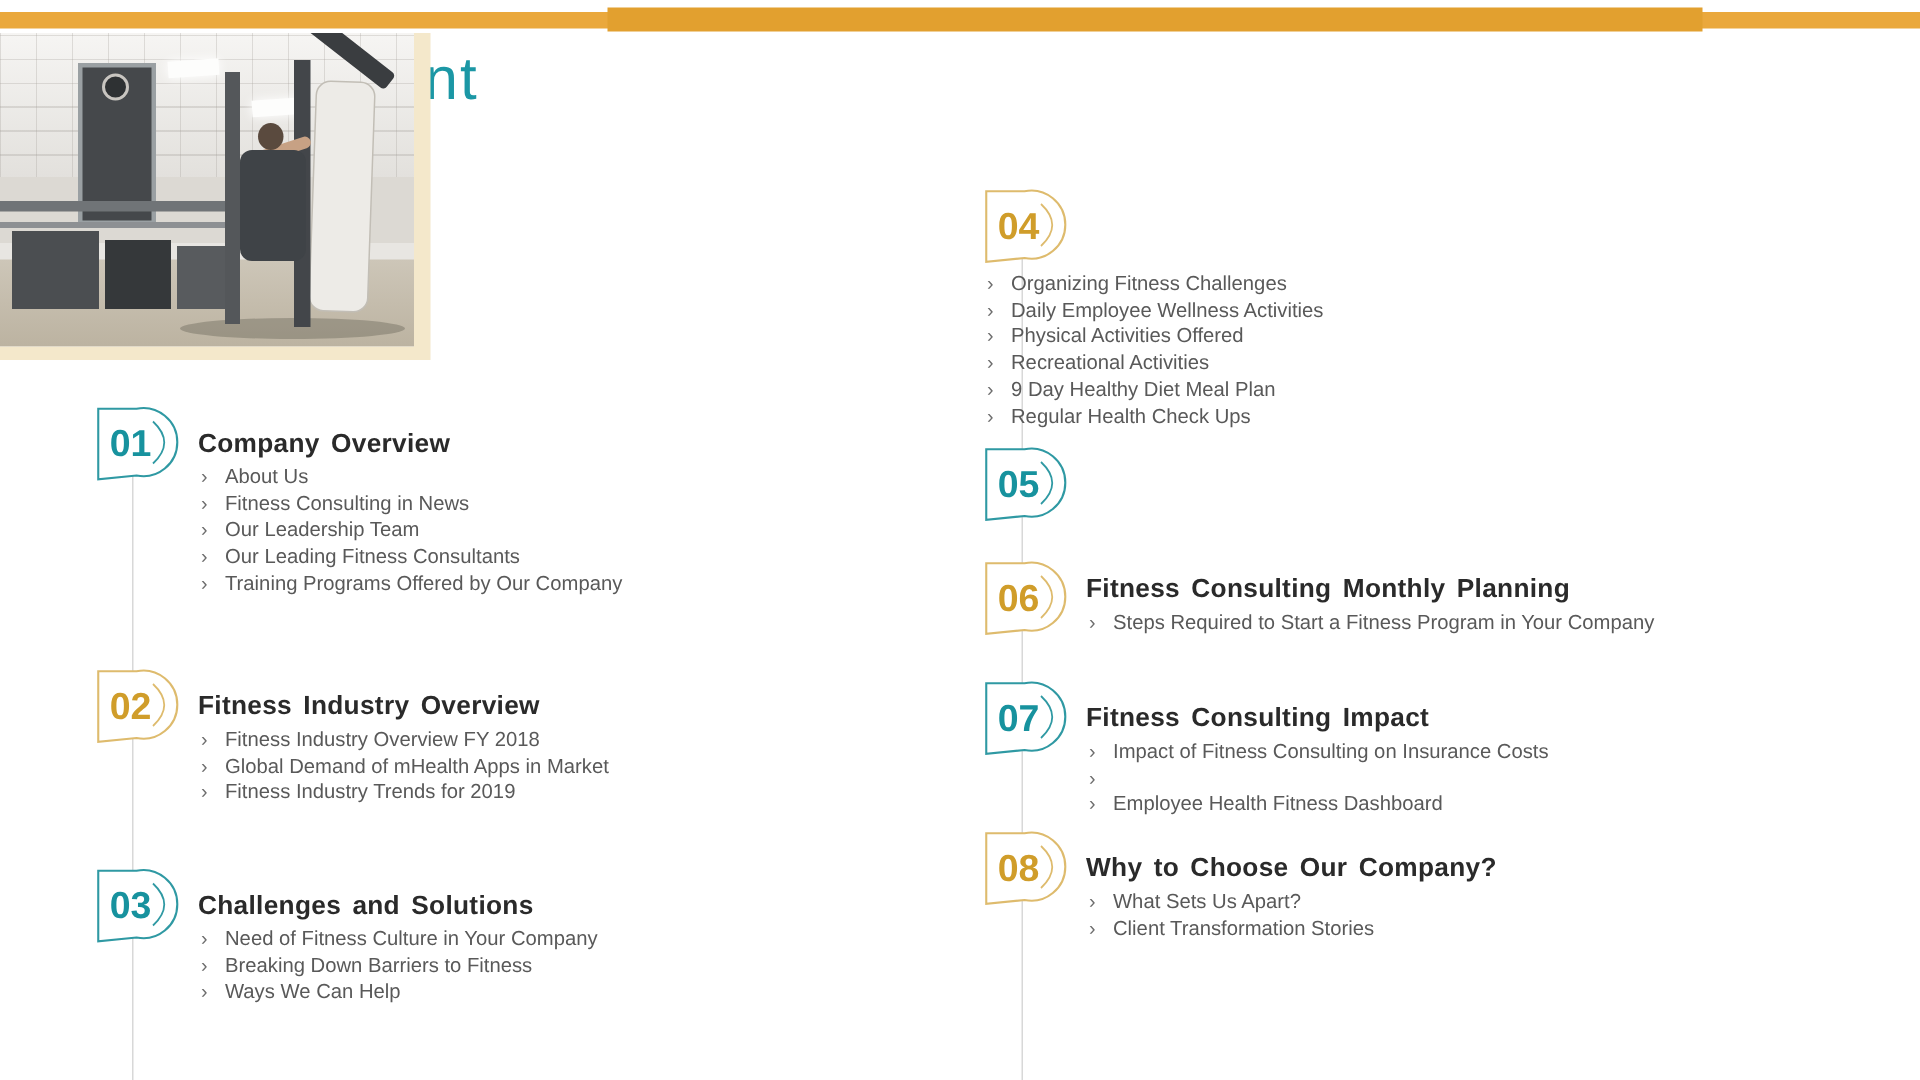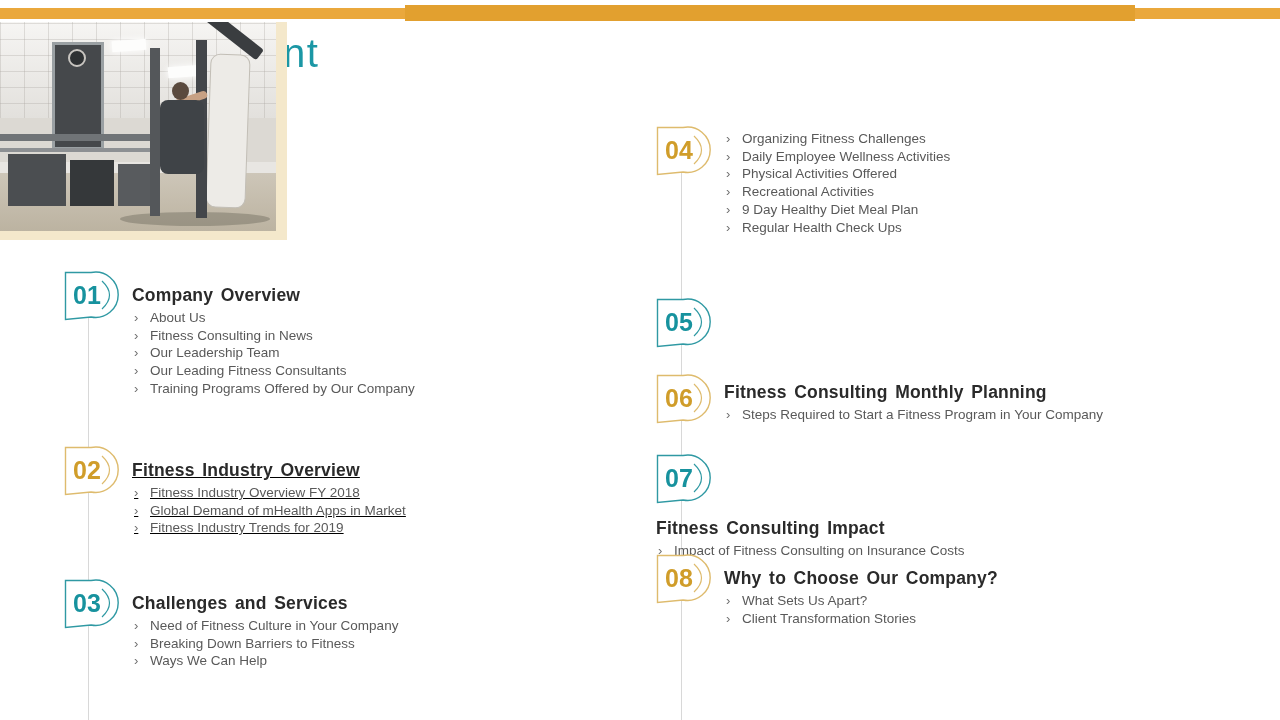--- a/index.html
+++ b/index.html
@@ -137,21 +137,21 @@
               <span class="bullet">›</span>
               <span class="item-text">Our Leading Fitness Consultants</span>
             </li>
             <li>
               <span class="bullet">›</span>
               <span class="item-text">Training Programs Offered by Our Company</span>
             </li>
           </ul>
     </div>
   </section>
-      <section class="toc-section gold" style="left: 64px; top: 446px; text-decoration: underline;">
+      <section class="toc-section gold" style="left: 64px; top: 446px;">
     <div class="badge">
       <svg viewBox="0 0 56 50">
         <path class="outer" d="M1.5,1.5 L27,1.5 A22.7,22.7 0 1 1 27,46 L1.5,48.5 Z"></path>
         <path class="inner" d="M38,10 Q53,24 38,38"></path>
         <text class="num" x="23" y="33" text-anchor="middle">02</text>
       </svg>
     </div>
     <div class="content">
       <h2 class="heading">Fitness Industry Overview</h2>
       <ul class="items">
@@ -172,38 +172,38 @@
   </section>
       <section class="toc-section teal" style="left: 64px; top: 579px;">
     <div class="badge">
       <svg viewBox="0 0 56 50">
         <path class="outer" d="M1.5,1.5 L27,1.5 A22.7,22.7 0 1 1 27,46 L1.5,48.5 Z"></path>
         <path class="inner" d="M38,10 Q53,24 38,38"></path>
         <text class="num" x="23" y="33" text-anchor="middle">03</text>
       </svg>
     </div>
     <div class="content">
-      <h2 class="heading">Challenges and Services</h2>
+      <h2 class="heading">Challenges and Solutions</h2>
       <ul class="items">
             <li>
               <span class="bullet">›</span>
               <span class="item-text">Need of Fitness Culture in Your Company</span>
             </li>
             <li>
               <span class="bullet">›</span>
               <span class="item-text">Breaking Down Barriers to Fitness</span>
             </li>
             <li>
               <span class="bullet">›</span>
               <span class="item-text">Ways We Can Help</span>
             </li>
           </ul>
     </div>
   </section>
-      <section class="toc-section gold" style="left: 656px; top: 126px;">
+      <section class="toc-section gold" style="left: 656px; top: 126px; flex-direction: column;">
     <div class="badge">
       <svg viewBox="0 0 56 50">
         <path class="outer" d="M1.5,1.5 L27,1.5 A22.7,22.7 0 1 1 27,46 L1.5,48.5 Z"></path>
         <path class="inner" d="M38,10 Q53,24 38,38"></path>
         <text class="num" x="23" y="33" text-anchor="middle">04</text>
       </svg>
     </div>
     <div class="content">
       <ul class="items">
             <li>
@@ -253,40 +253,41 @@
     <div class="content">
       <h2 class="heading">Fitness Consulting Monthly Planning</h2>
       <ul class="items">
             <li>
               <span class="bullet">›</span>
               <span class="item-text">Steps Required to Start a Fitness Program in Your Company</span>
             </li>
           </ul>
     </div>
   </section>
-      <section class="toc-section teal" style="left: 656px; top: 454px; flex-direction: column;">
+      <section class="toc-section teal" style="left: 656px; top: 454px;">
     <div class="badge">
       <svg viewBox="0 0 56 50">
         <path class="outer" d="M1.5,1.5 L27,1.5 A22.7,22.7 0 1 1 27,46 L1.5,48.5 Z"></path>
         <path class="inner" d="M38,10 Q53,24 38,38"></path>
         <text class="num" x="23" y="33" text-anchor="middle">07</text>
       </svg>
     </div>
     <div class="content">
       <h2 class="heading">Fitness Consulting Impact</h2>
       <ul class="items">
             <li>
               <span class="bullet">›</span>
               <span class="item-text">Impact of Fitness Consulting on Insurance Costs</span>
             </li>
             <li>
               <span class="bullet">›</span>
             </li>
             <li>
               <span class="bullet">›</span>
+              <span class="item-text">Employee Health Fitness Dashboard</span>
             </li>
           </ul>
     </div>
   </section>
       <section class="toc-section gold" style="left: 656px; top: 554px;">
     <div class="badge">
       <svg viewBox="0 0 56 50">
         <path class="outer" d="M1.5,1.5 L27,1.5 A22.7,22.7 0 1 1 27,46 L1.5,48.5 Z"></path>
         <path class="inner" d="M38,10 Q53,24 38,38"></path>
         <text class="num" x="23" y="33" text-anchor="middle">08</text>

